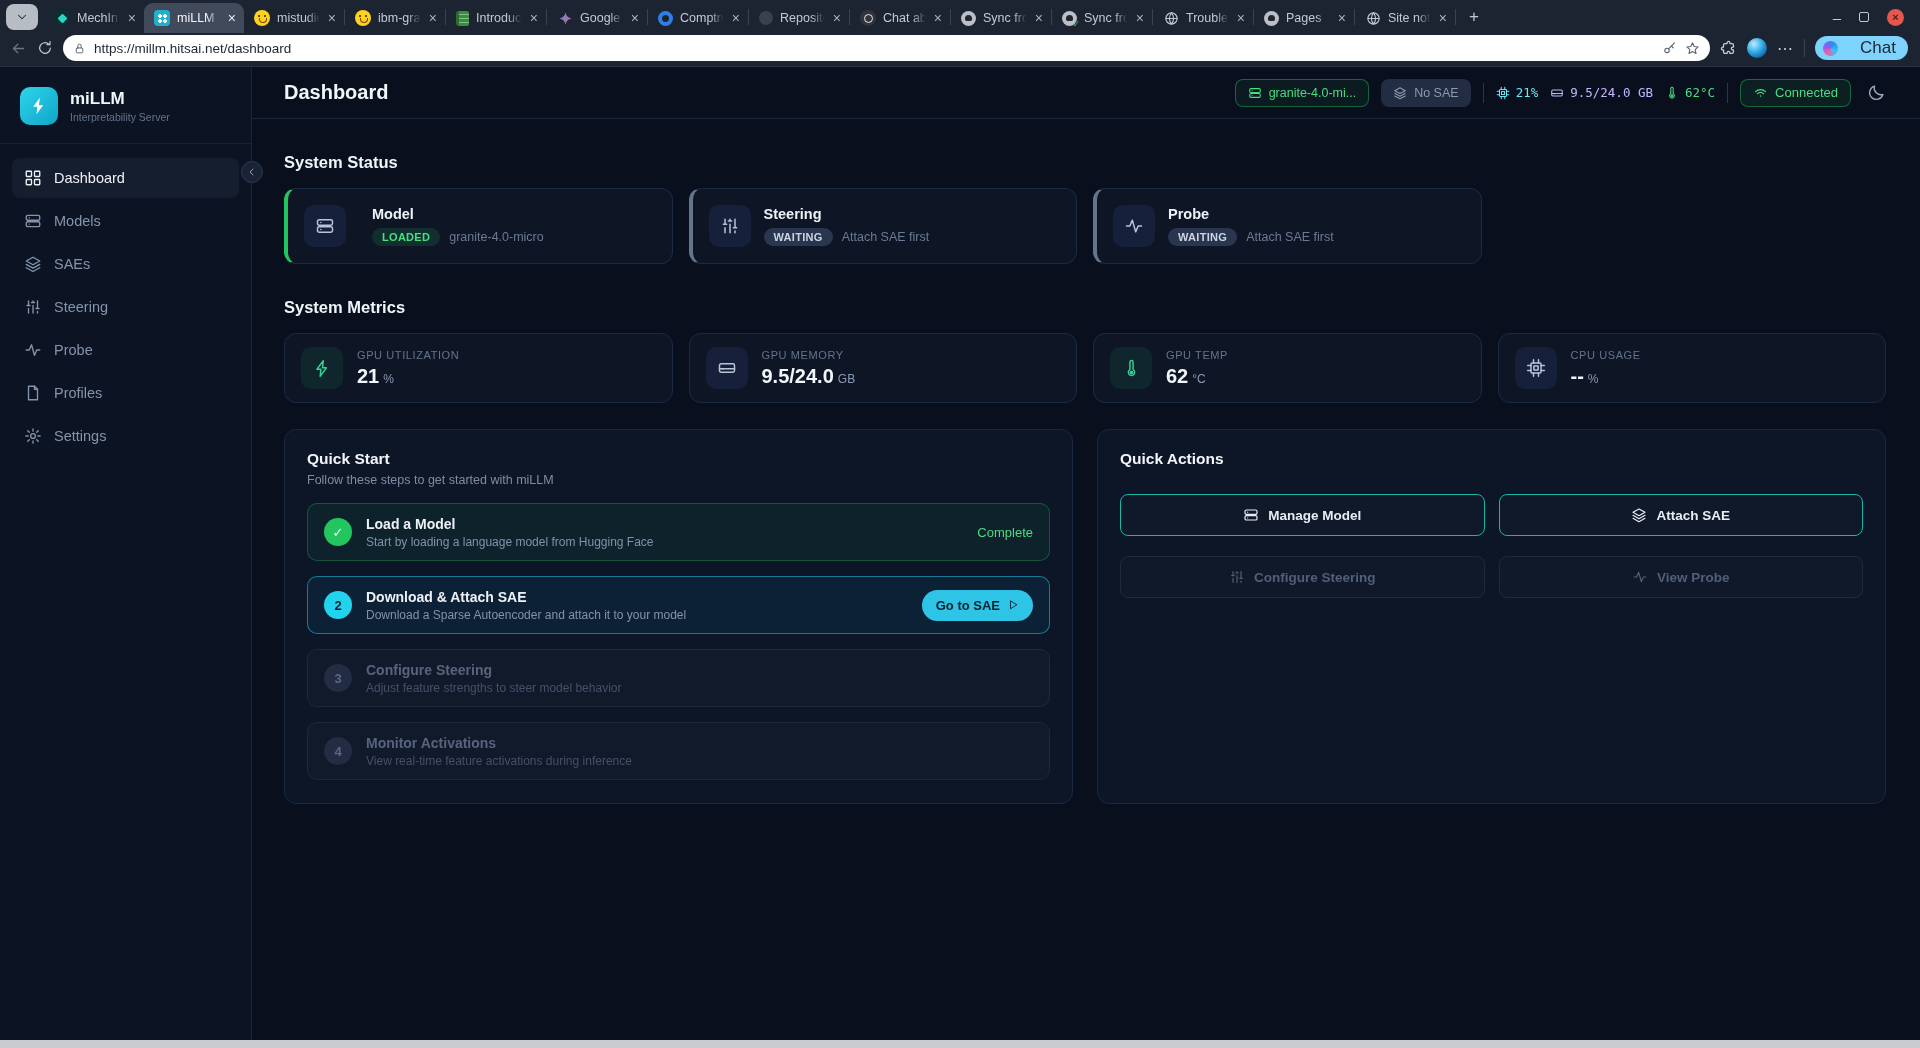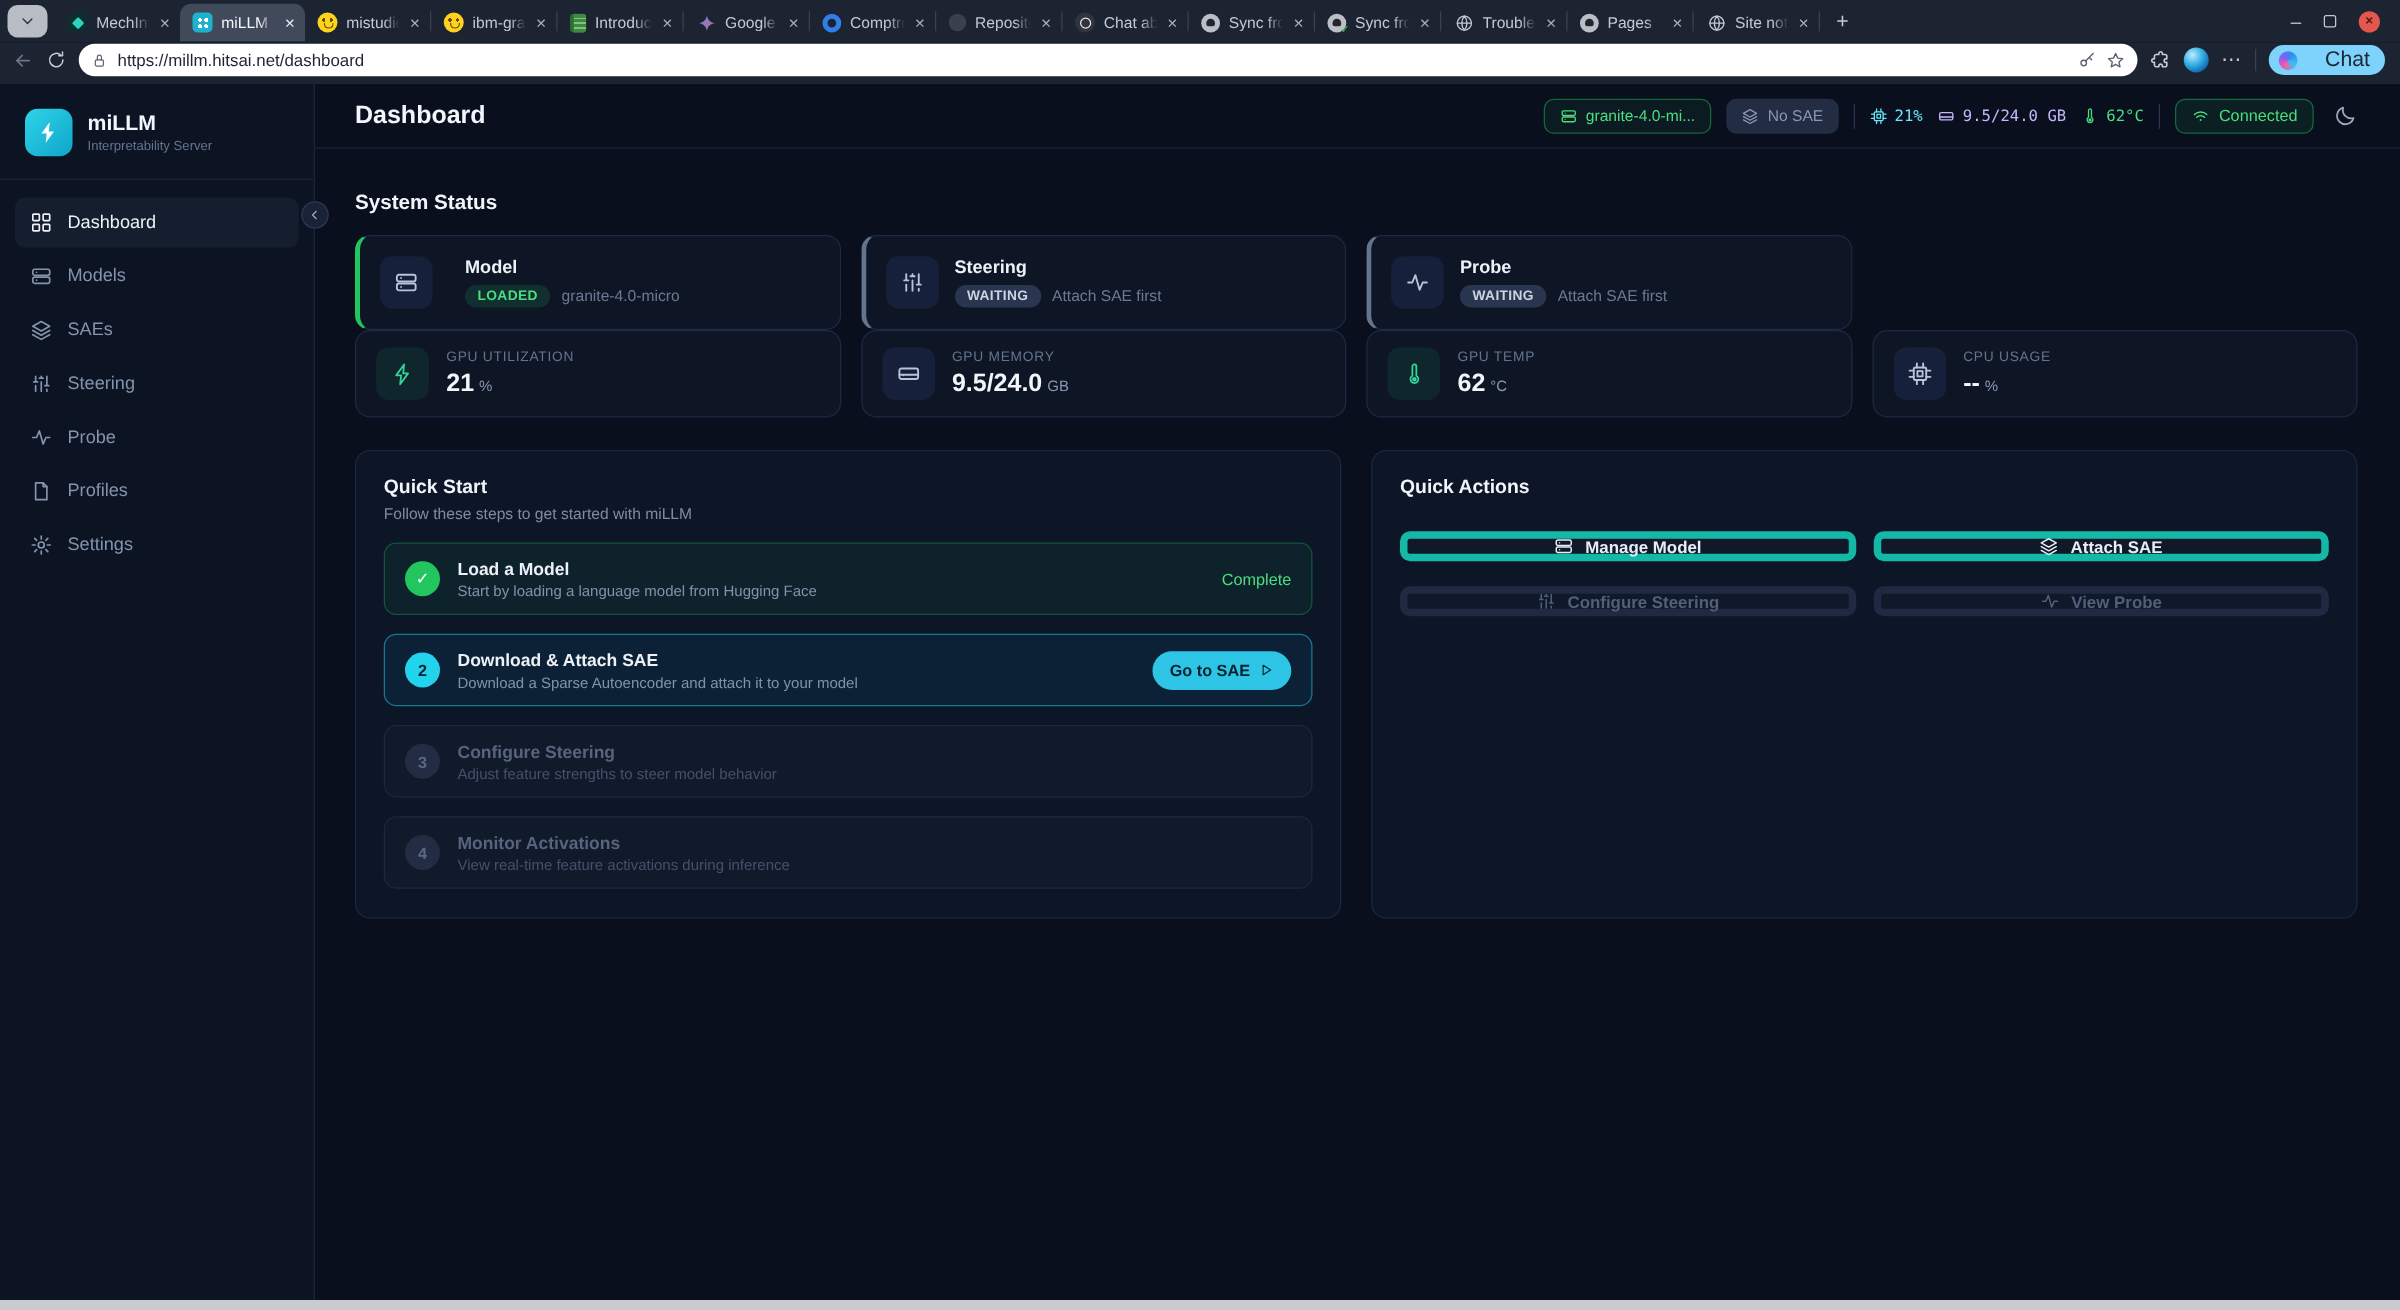--- a/index.html
+++ b/index.html
@@ -144,21 +144,21 @@
   .step-main { flex:1; min-width:0; }
   .step-title { font-size:14px; font-weight:bold; color:#edf1f7; }
   .step-desc { font-size:12px; color:#8292aa; margin-top:3px; }
   .step.pending .step-title { color:#56647c; }
   .step.pending .step-desc { color:#45506a; }
   .step-status { font-size:13px; color:#4ade80; flex:none; }
   .goto-btn { flex:none; display:flex; align-items:center; gap:7px; background:#2ec4e6; color:#06222e;
     font-size:13px; font-weight:bold; border-radius:999px; padding:8px 14px; }
 
   .qa-grid { display:grid; grid-template-columns:1fr 1fr; column-gap:14px; row-gap:20px; margin-top:26px; }
-  .qa-btn { height:24px; border:6px solid #14b8a6; border-radius:8px; background:rgba(255,255,255,0.015);
+  .qa-btn { height:42px; border:1px solid #14b8a6; border-radius:8px; background:rgba(255,255,255,0.015);
     display:flex; align-items:center; justify-content:center; gap:9px; font-size:13.5px; font-weight:bold; color:#e8edf5; }
   .qa-btn.disabled { color:#515f78; border-color:#1f2a42; }
 
   .bottom-strip { height:8px; background:#c9cbcf; }
 </style>
 </head>
 <body>
 
 <div class="tabbar">
   <div class="tab-overflow-btn">
@@ -488,20 +488,21 @@
           <div>
             <div class="sc-title">Probe</div>
             <div class="sc-row">
               <span class="mini-badge mb-gray">WAITING</span>
               <span class="sc-detail">Attach SAE first</span>
             </div>
           </div>
         </div>
       </div>
 
+      <div class="section-h" style="margin-top:34px;">System Metrics</div>
       <div class="row4">
         <div class="metric-card">
           <div class="icon-box green-tint">
             <svg width="19" height="19" viewBox="0 0 24 24" class="ic" stroke-width="1.6">
                 <path d="M13 2 5 13h5l-1 9 8-11h-5l1-9z"></path>
               </svg>
           </div>
           <div>
             <div class="m-label">GPU UTILIZATION</div>
             <div class="m-value"><span>21</span><span class="m-unit">%</span></div>

